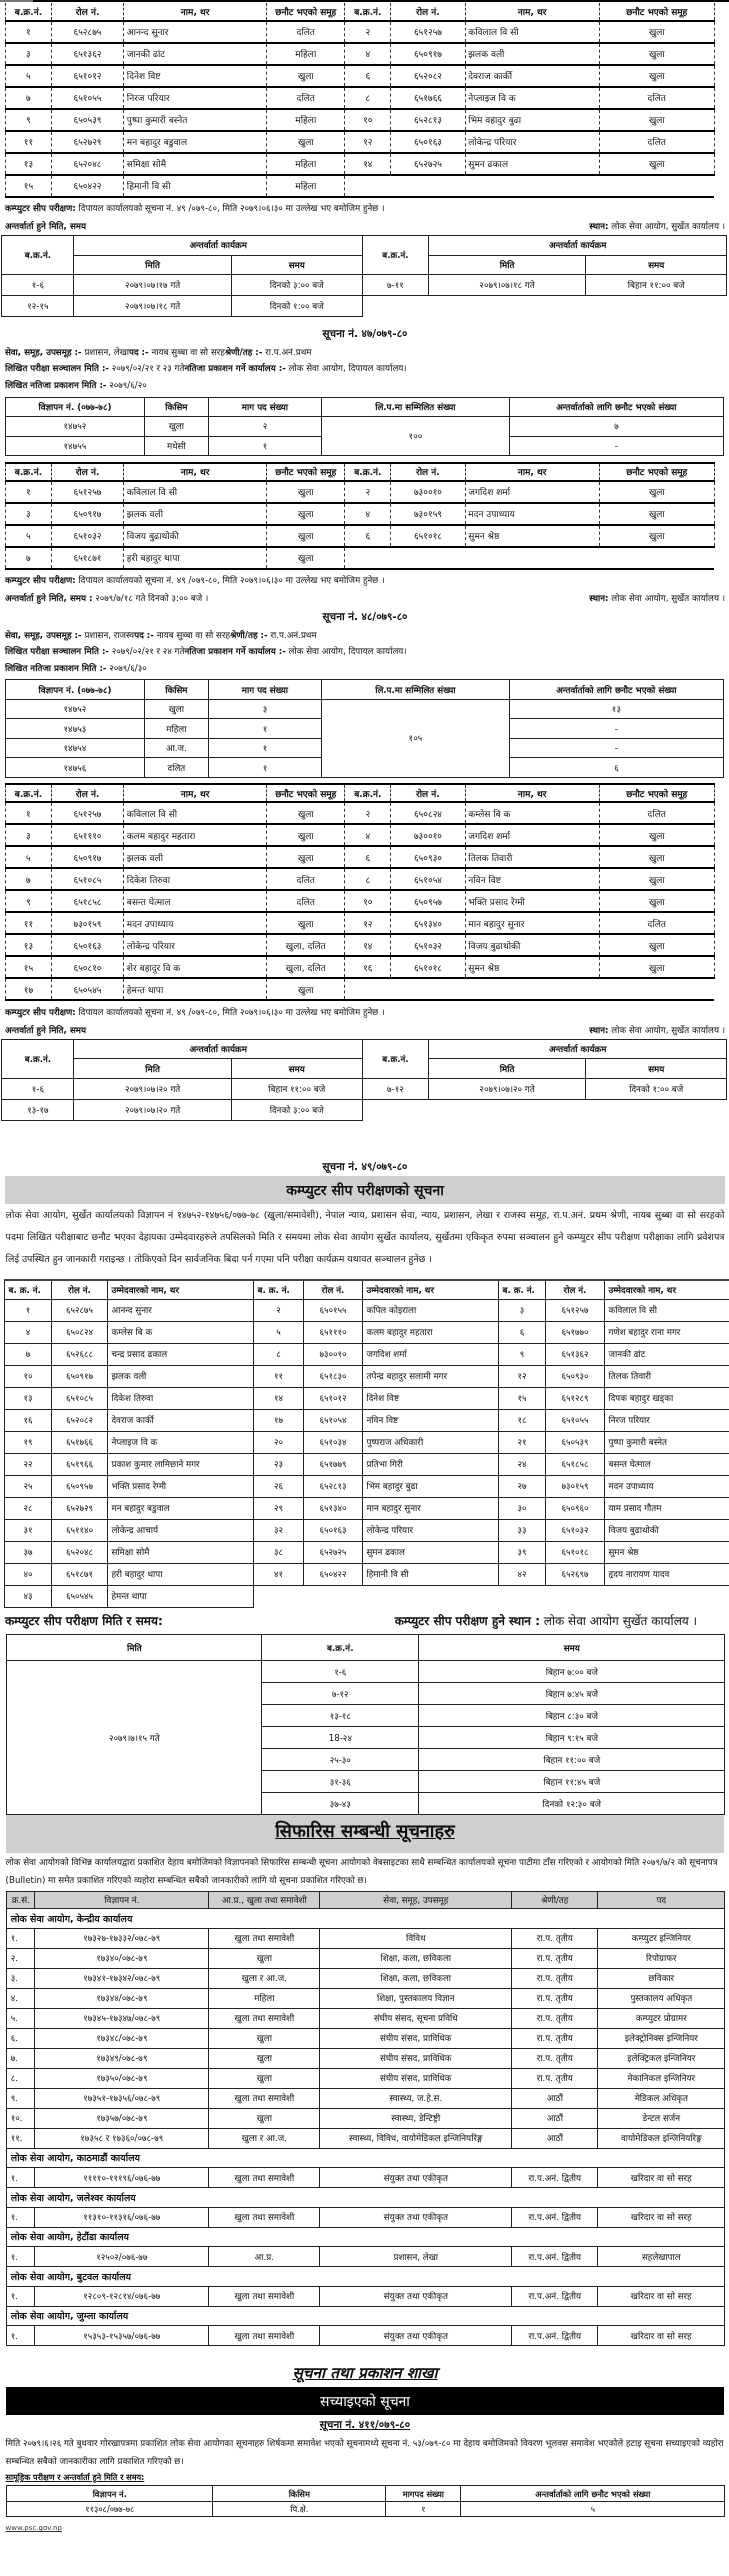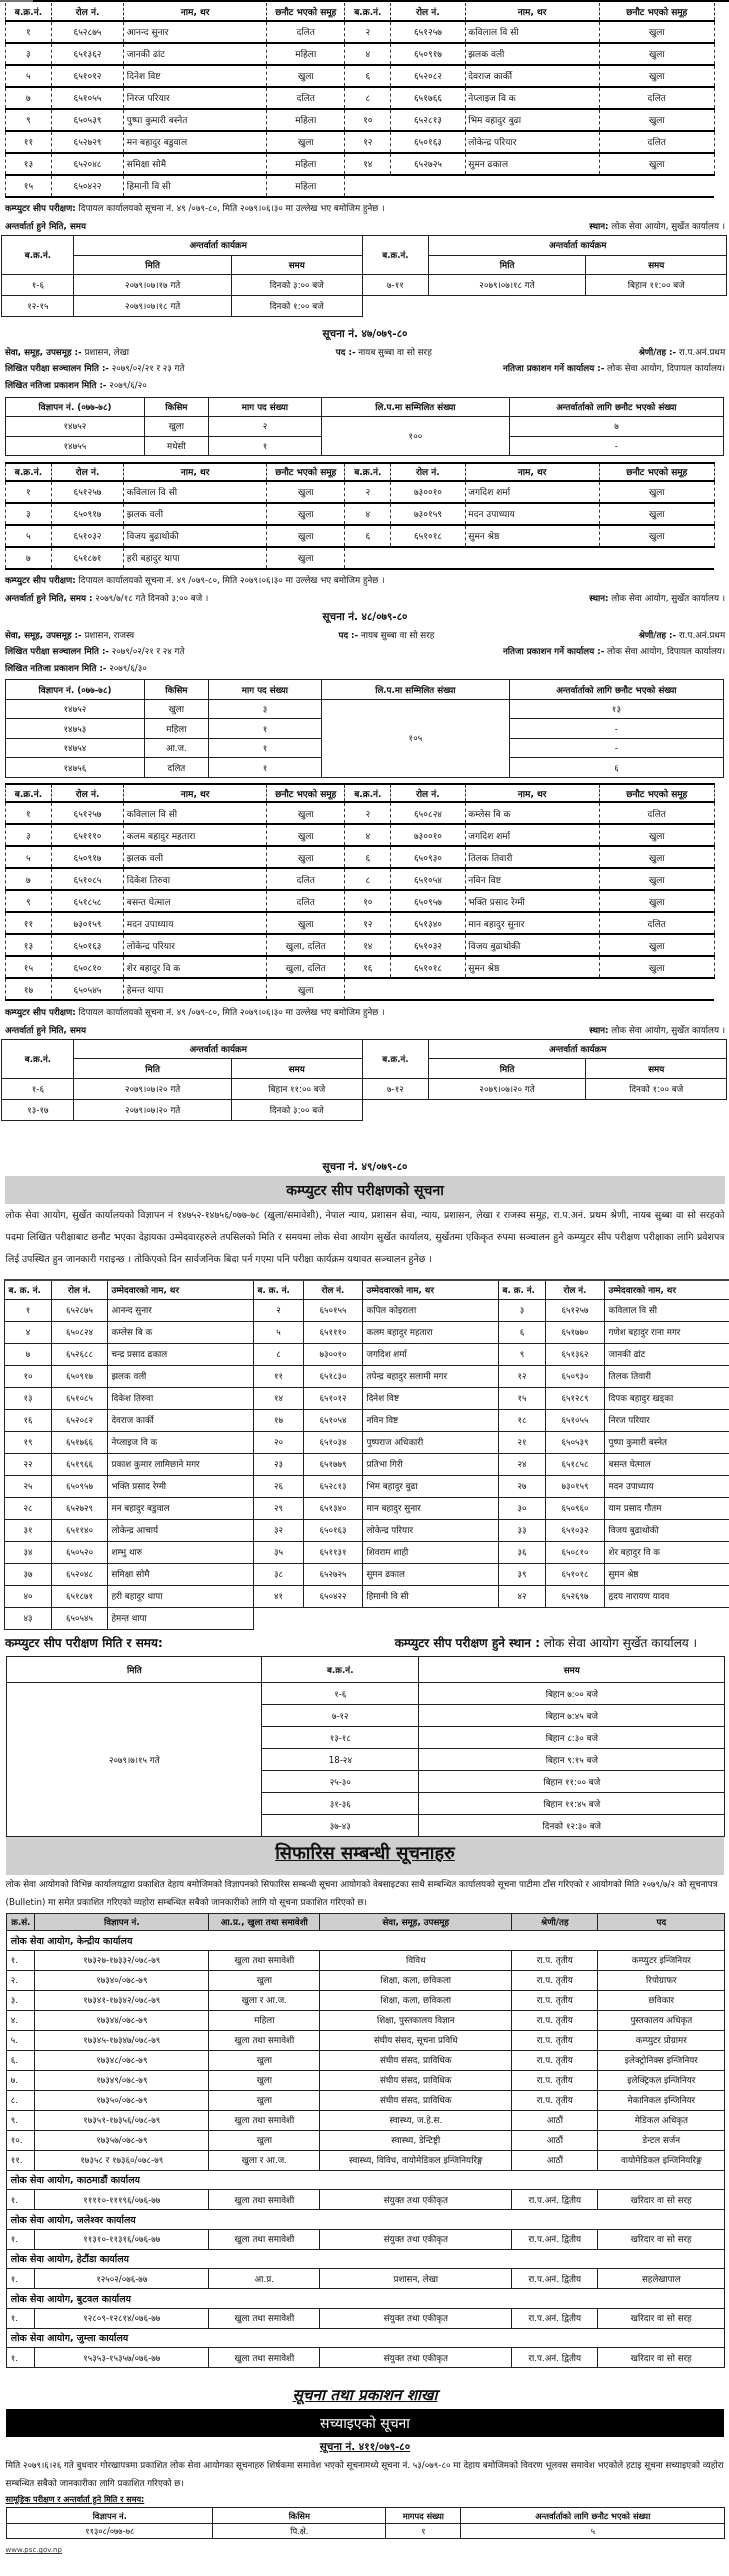--- a/index.html
+++ b/index.html
@@ -14,40 +14,40 @@
 .cand td.nm{text-align:left}
 .cand td.empty{border:none}
 .cand tr.lastrow td.empty{border:none;border-top:2.1px solid #000}
 .line{padding:0 4.9px;font-size:8.7px;height:18px;line-height:18px;display:flex;justify-content:space-between;white-space:nowrap}
 .line .b{font-weight:bold}
 .center-title{text-align:center;font-weight:bold;font-size:10.4px;height:19.5px;line-height:19.5px}
 .sched{width:726px;margin-left:1.4px;table-layout:fixed}
 .sched th,.sched td{border:0.7px solid #222;font-size:8.7px;text-align:center;height:21px}
 .sched th{font-weight:bold;height:19.5px}
 .sched td.nob{border:none}
-.infoline{padding:0 4.9px;font-size:8.7px;height:16.7px;line-height:16.7px;display:flex;justify-content:space-between;white-space:nowrap}
+.infoline{padding:0 4.9px;font-size:8.7px;height:16.7px;line-height:16.7px;display:flex;justify-content:flex-start;white-space:nowrap}
 .infoline .b{font-weight:bold}
 .vac{width:718px;margin-left:4.9px;table-layout:fixed}
 .vac th,.vac td{border:0.7px solid #222;text-align:center;font-size:8.7px;height:19.5px}
 .vac th{font-weight:bold;height:19.5px}
 .graybar{background:#cfcfcf;margin:0 4.9px;text-align:center;font-weight:bold}
 .para{padding:0 5.6px;font-size:9.4px;line-height:21.6px;text-align:justify}
 .para2{padding:0 5.6px;font-size:8.7px;line-height:18px}
 .big{width:726px;margin-left:4px;table-layout:fixed}
 .big th,.big td{border:0.7px solid #222;font-size:8.7px;height:22px;padding:0 3.5px}
 .big th{font-weight:bold;text-align:left;height:19.5px}
 .big td.c{text-align:center}
 .big td.nm{text-align:left}
 .big td.empty{border:none}
 .sk{width:718px;margin-left:6.3px;table-layout:fixed}
 .sk th,.sk td{border:0.7px solid #222;text-align:center;font-size:8.7px;height:22px}
 .sk th{font-weight:bold;height:26px}
 .rec{width:718px;margin-left:6.3px;table-layout:fixed}
 .rec th,.rec td{border:0.7px solid #222;font-size:8.7px;height:20px;text-align:center}
-.rec th{background:#cfcfcf;font-weight:bold;height:17.4px}
+.rec th{background:#cfcfcf;font-weight:normal;height:17.4px}
 .rec td.l{text-align:left;padding-left:3.5px}
 .rec td.office{text-align:left;font-weight:bold;font-size:9.4px;padding-left:3.5px;height:19.5px}
 .blackbar{background:#000;color:#fff;text-align:center;margin:0 5.6px;font-size:14px;height:28px;line-height:28px}
 .corr{width:718px;margin-left:6.3px;table-layout:fixed}
 .corr th,.corr td{border:0.7px solid #222;font-size:8.3px;text-align:center;height:15.3px}
 .corr th{font-weight:bold}
 .footer-link{padding-left:5.6px;font-size:7px;text-decoration:underline;color:#333;height:14px;line-height:14px}
 .sp{height:5.6px}
 </style>
 </head>
@@ -713,31 +713,20 @@
         <td class="c">६५११४०</td>
         <td class="nm">लोकेन्द्र आचार्य</td>
         <td class="c">३२</td>
         <td class="c">६५०१६३</td>
         <td class="nm">लोकेन्द्र परियार</td>
         <td class="c">३३</td>
         <td class="c">६५१०३२</td>
         <td class="nm">विजय बुढाथोकी</td>
       </tr>
       <tr>
-        <td class="c">३४</td>
-        <td class="c">६५०५२०</td>
-        <td class="nm">शम्भु थारु</td>
-        <td class="c">३५</td>
-        <td class="c">६५११३१</td>
-        <td class="nm">शिवराम शाही</td>
-        <td class="c">३६</td>
-        <td class="c">६५०८१०</td>
-        <td class="nm">शेर बहादुर वि क</td>
-      </tr>
-      <tr>
         <td class="c">३७</td>
         <td class="c">६५२०४८</td>
         <td class="nm">समिक्षा सोमै</td>
         <td class="c">३८</td>
         <td class="c">६५२७२५</td>
         <td class="nm">सुमन ढकाल</td>
         <td class="c">३९</td>
         <td class="c">६५१०१८</td>
         <td class="nm">सुमन श्रेष्ठ</td>
       </tr>

